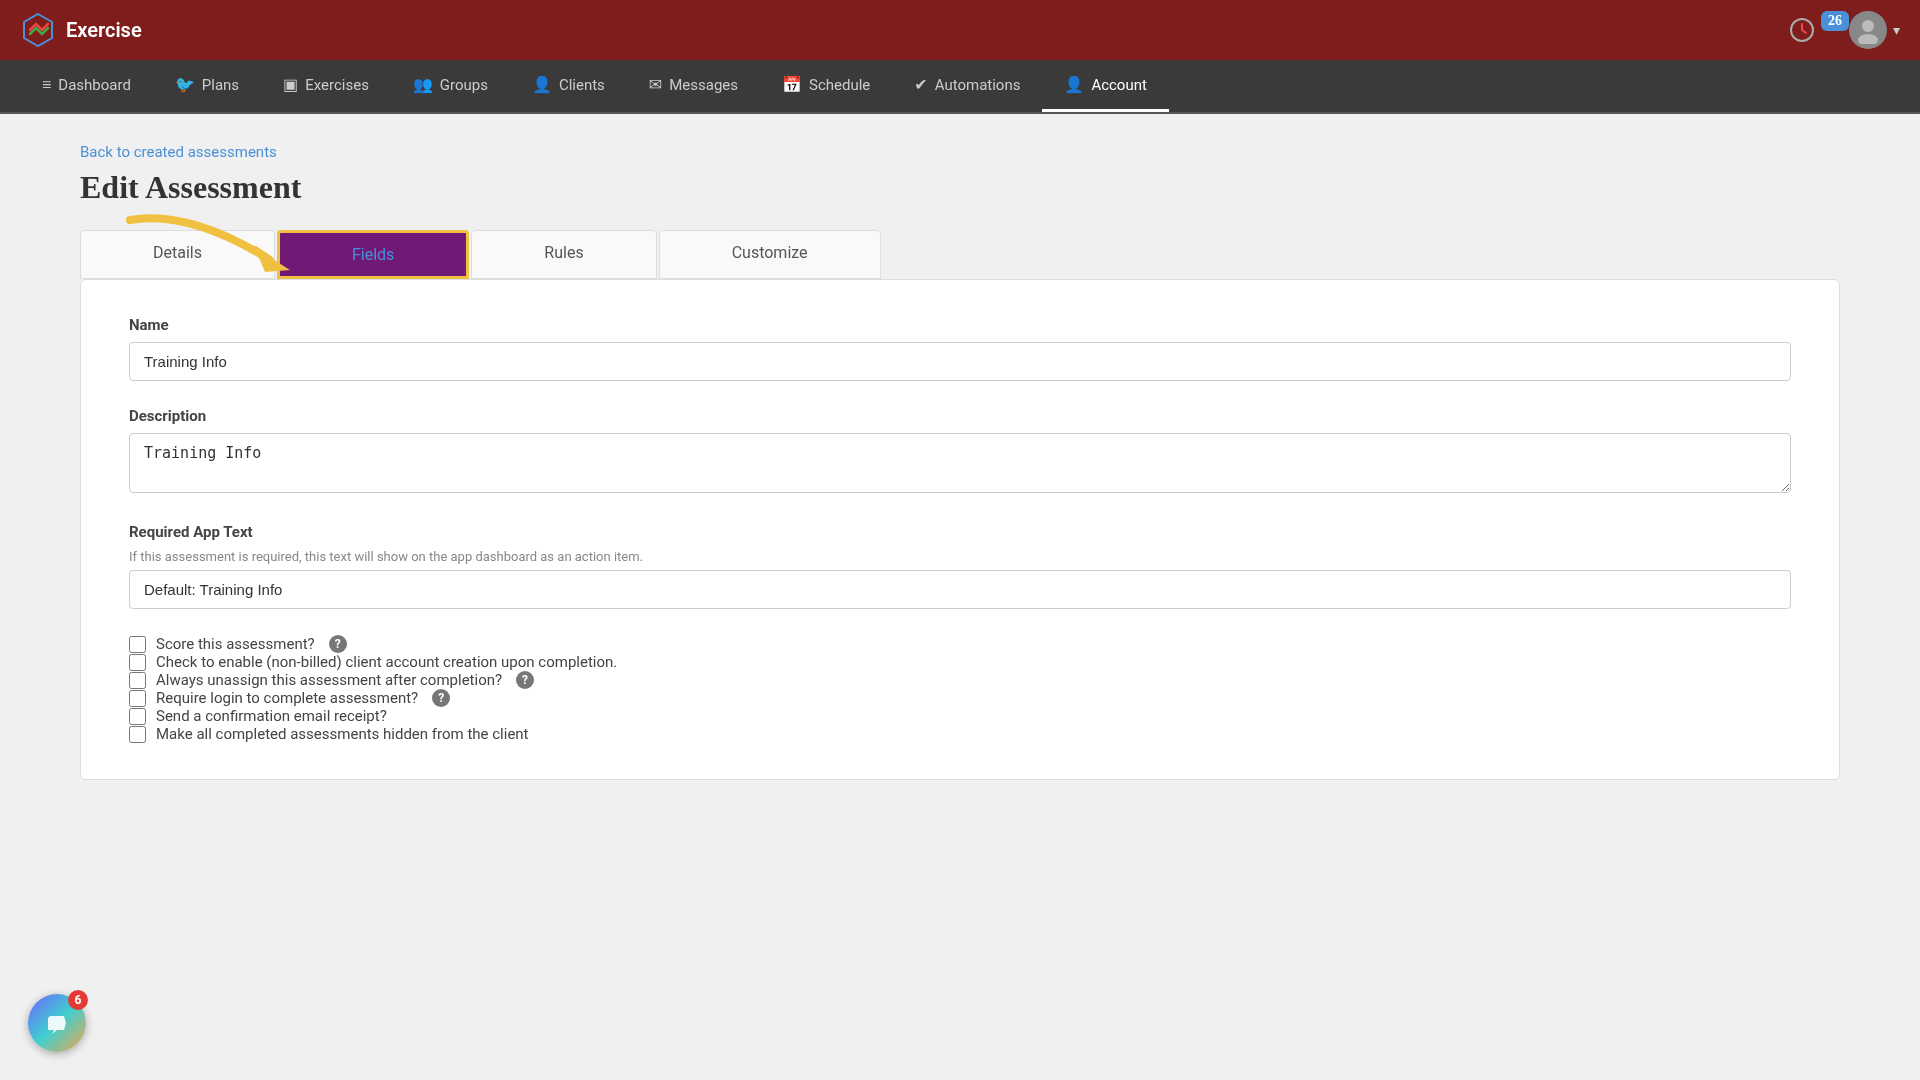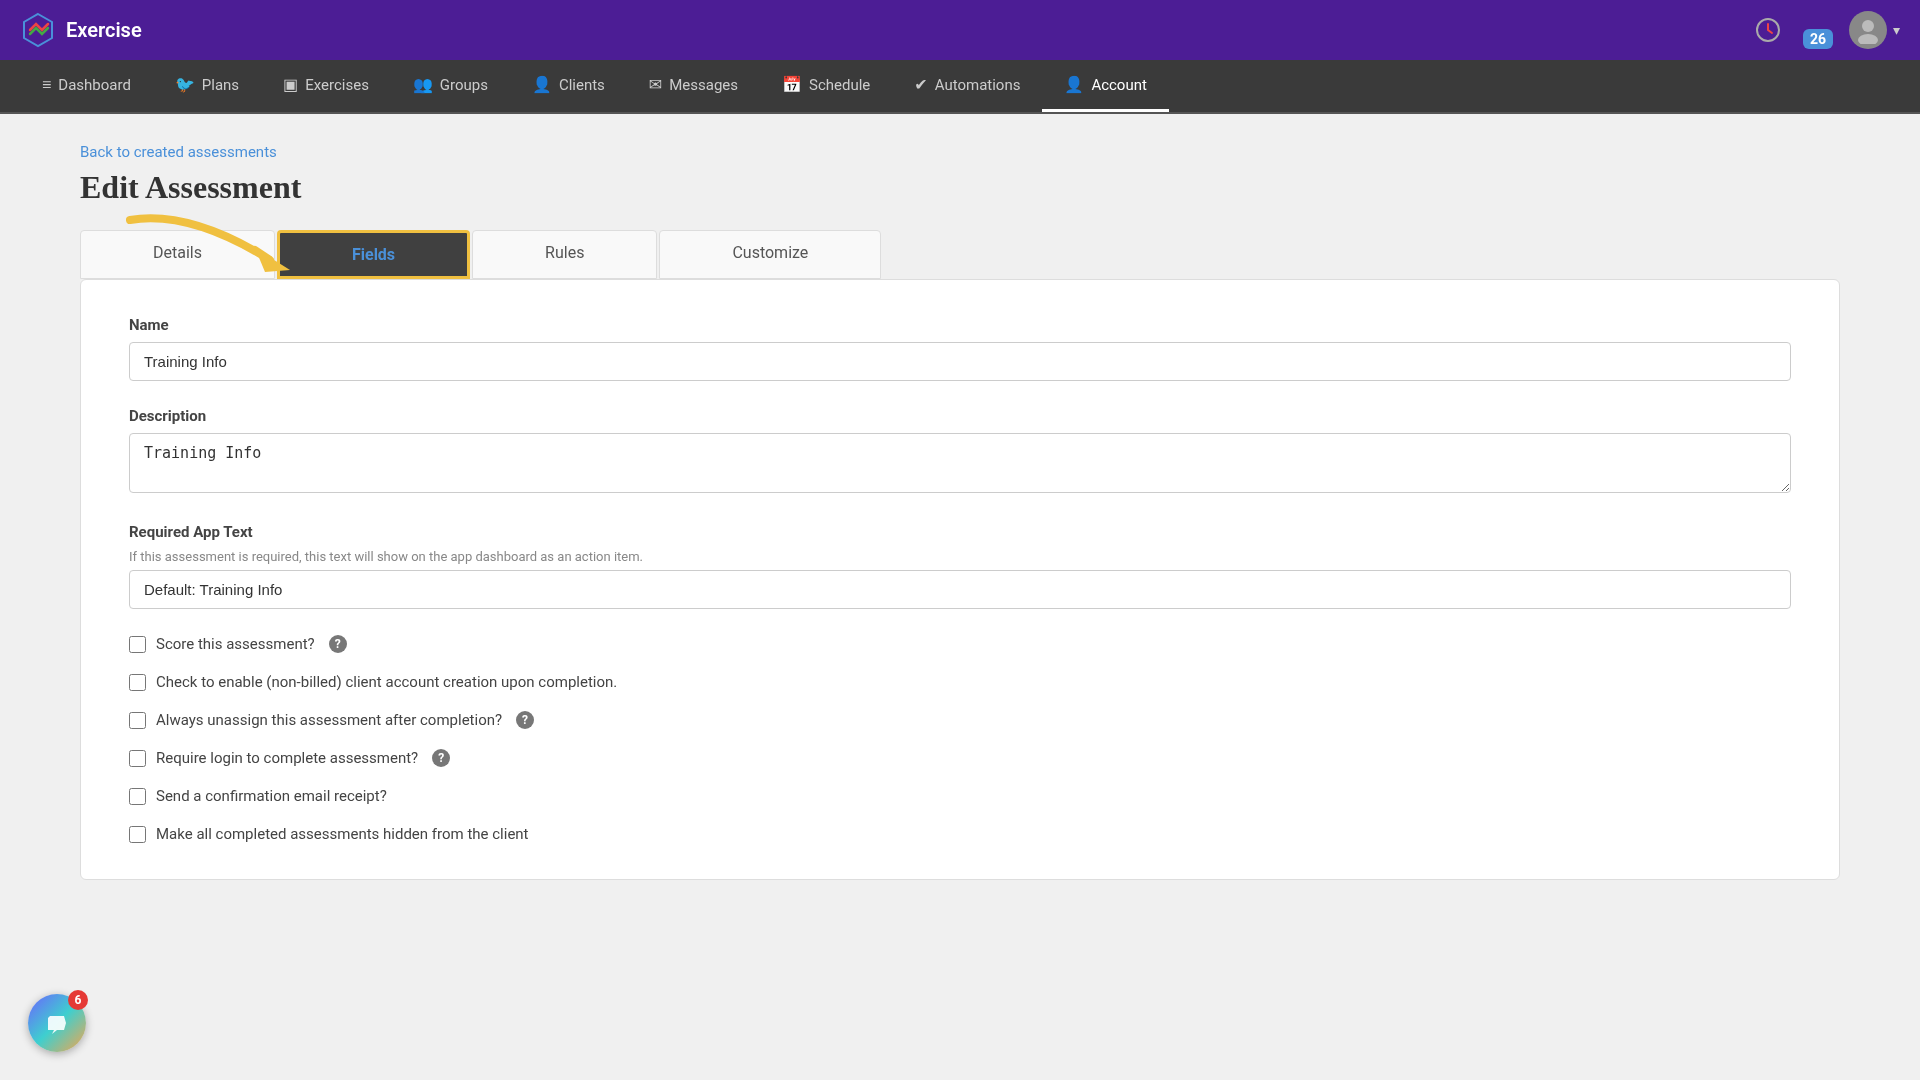--- a/index.html
+++ b/index.html
@@ -1,20 +1,20 @@
 <!DOCTYPE html>
 <html><head>
   <meta charset="utf-8">
   <style>
     * { box-sizing: border-box; margin: 0; padding: 0; }
     body { font-family: -apple-system, BlinkMacSystemFont, 'Segoe UI', Roboto, sans-serif; background: #f0f0f0; min-height: 1080px; width: 1920px; }
 
     
     .top-bar {
-      background: #4c1d95;
+      background: #7f1d1d;
       height: 60px;
       display: flex;
       align-items: center;
       justify-content: space-between;
       padding: 0 20px;
     }
     .top-bar-logo {
       display: flex;
       align-items: center;
       gap: 10px;
@@ -23,22 +23,22 @@
       width: 36px;
       height: 36px;
     }
     .logo-text {
       color: #ffffff;
       font-size: 20px;
       font-weight: 600;
     }
     .top-bar-right {
       display: flex;
-      align-items: flex-end;
-      gap: 16px;
+      align-items: flex-start;
+      font-family: Liberation Serif, serif;
     }
     .top-bar-icon-btn {
       background: none;
       border: none;
       cursor: pointer;
       color: #ccc;
       font-size: 22px;
       display: flex;
       align-items: center;
       justify-content: center;
@@ -137,22 +137,22 @@
       color: #555;
       cursor: pointer;
       border: 1px solid #ddd;
       background: #fff;
       border-radius: 4px 4px 0 0;
       margin-right: 2px;
     }
     .tab-item.active-tab {
       color: #4a90d9;
       border: 3px solid #f0c040;
-      background: #404040;
-      font-weight: 700;
+      background: #701a75;
+      font-weight: 400;
       border-bottom: 3px solid #f0c040;
       z-index: 2;
     }
     .tab-item:not(.active-tab) {
       border: 1px solid #ddd;
       background: #f9f9f9;
     }
 
     
     .form-card {
@@ -196,21 +196,21 @@
     .form-hint {
       font-size: 13px;
       color: #888;
       margin-bottom: 6px;
     }
 
     
     .checkbox-group {
       display: flex;
       flex-direction: column;
-      gap: 20px;
+      gap: 0;
     }
     .checkbox-row {
       display: flex;
       align-items: center;
       gap: 10px;
       font-size: 15px;
       color: #444;
     }
     .checkbox-row input[type="checkbox"] {
       width: 17px;

